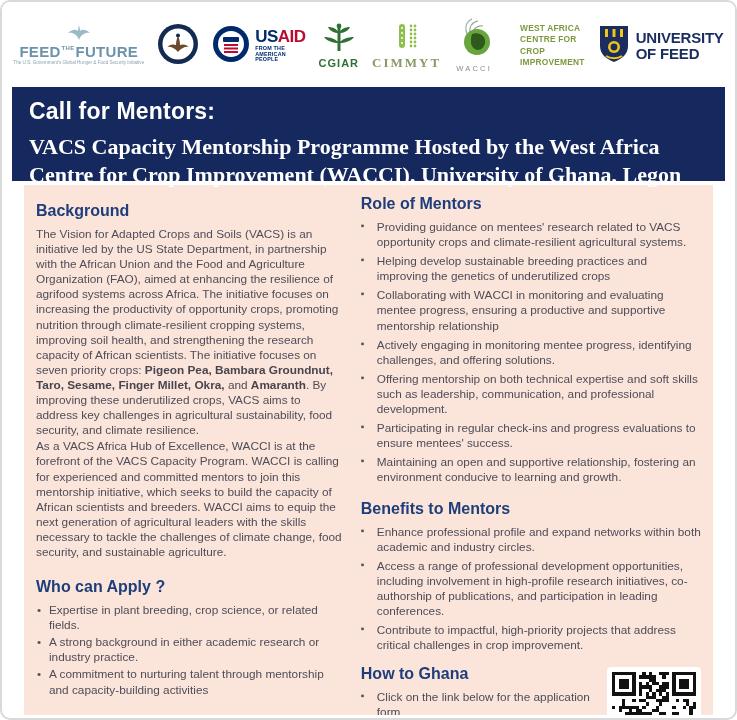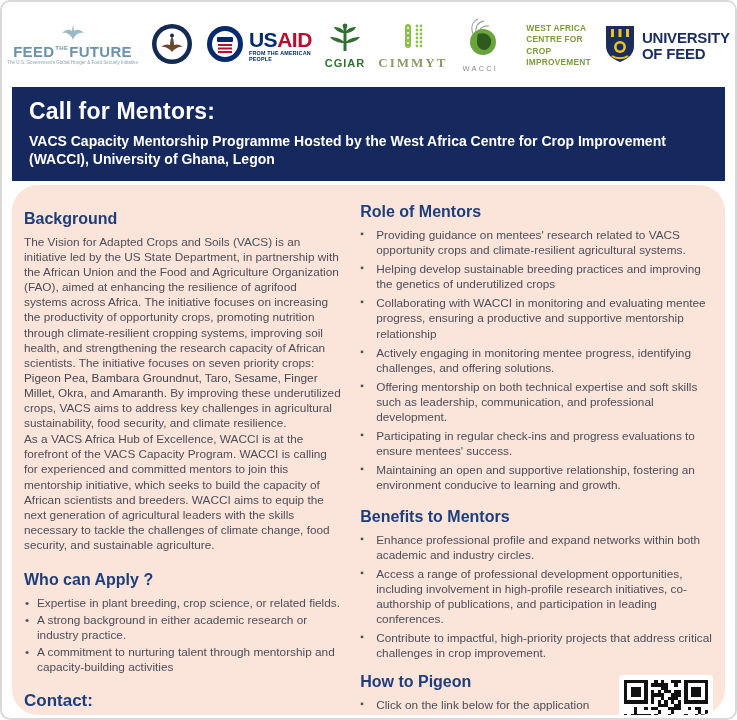--- a/index.html
+++ b/index.html
@@ -17,49 +17,49 @@
   
   .logo-band {
     height:85px; display:flex; align-items:center; justify-content:center;
     gap:13px; padding:4px 14px 2px; background:#fff;
   }
   .logo { display:flex; flex-direction:column; align-items:center; line-height:1; }
   .ftf-word { font-size:15px; font-weight:700; color:#6d93ab; letter-spacing:.3px; display:flex; align-items:flex-start; }
   .ftf-the { font-size:6px; font-weight:700; margin:0 1px; display:inline-block; transform:translateY(1px); }
   .ftf-tag { font-size:4.6px; color:#8aa5b5; margin-top:2px; white-space:nowrap; }
   .usaid-group { display:flex; align-items:center; gap:5px; }
-  .usaid-word { font-size:21px; font-weight:800; letter-spacing:-.5px; }
+  .usaid-word { font-size:17px; font-weight:800; letter-spacing:-.5px; }
   .usaid-us { color:#002a6c; } .usaid-aid { color:#ba0c2f; }
   .usaid-tag { font-size:5.4px; color:#002a6c; font-weight:700; letter-spacing:.2px; margin-top:1px; }
   .cgiar-label { font-size:11px; font-weight:800; color:#2f7032; letter-spacing:1px; margin-top:2px; }
   .cimmyt-label { font-family:"Liberation Serif", serif; font-size:13px; color:#8a9a63; letter-spacing:2px; margin-top:3px; font-weight:700; }
   .wacci-label { font-size:7.5px; color:#8b8b8b; letter-spacing:2.2px; margin-top:2px; }
   .logo-sep { width:1px; height:52px; background:#b9b9b9; }
   .wacci-text { font-size:8.4px; font-weight:800; color:#7c9a3d; line-height:1.35; letter-spacing:.2px; }
   .ug-group { display:flex; align-items:center; gap:6px; }
   .ug-text { font-size:15px; font-weight:800; color:#1b2d5e; line-height:1.05; letter-spacing:-.2px; }
 
   
   .title-band {
     margin:0 10px; background:#15295f; color:#ffffff;
     padding:11px 17px 12px; height:94px;
   }
   .title-band h1 { font-size:23px; font-weight:800; margin-bottom:8px; letter-spacing:.2px; }
-  .title-band h2 { font-size:14px; font-weight:700; line-height:1.28; }
+  .title-band h2 { font-size:22px; font-weight:700; line-height:1.28;font-family:Liberation Serif, serif; }
 
   
   .content {
-    margin:4px 10px 0; background:#fbe5da; height:530px;
-    padding:16px 12px 10px; display:flex; gap:17px; overflow:hidden;border-radius:26px;
+    margin:4px 22px 0; background:#fbe5da; height:530px;
+    padding:8px 12px 10px; display:flex; gap:17px; overflow:hidden;
   }
   .col-left  { width:47.5%; }
   .col-right { width:52.5%; }
   .sec-h { color:#1e3d7b; font-size:16px; font-weight:800; margin:9px 0 7px; }
   .body-txt { color:#4e4c58; font-size:11.8px; line-height:1.28; }
-  .body-txt b { font-weight:400; color:#47454f;text-align:center; }
+  .body-txt b { font-weight:700; color:#47454f;text-align:center; }
   p.para { margin-bottom:1px; }
 
   ul.blist { list-style:none; margin-top:2px; }
   ul.blist li { position:relative; padding-left:13px; margin-bottom:2px; }
   ul.blist.round li::before  { content:"\2022"; position:absolute; left:1px; top:0; }
   ul.blist.square li::before { content:"\25AA"; position:absolute; left:0; top:0; font-size:10px; }
   ul.blist.square li { padding-left:16px; margin-bottom:4px; }
 
   .contact-h { font-size:17px; margin-top:16px; }
 
@@ -237,21 +237,21 @@
       </ul>
 
       <div class="sec-h" style="margin-top:14px">Benefits to Mentors</div>
       <ul class="blist square body-txt">
         <li>Enhance professional profile and expand networks within both academic and industry circles.</li>
         <li>Access a range of professional development opportunities, including involvement in high-profile research initiatives, co-authorship of publications, and participation in leading conferences.</li>
         <li>Contribute to impactful, high-priority projects that address critical challenges in crop improvement.</li>
       </ul>
 
       <div class="howto">
-        <div class="sec-h" style="margin-top:12px">How to Pigeon</div>
+        <div class="sec-h" style="margin-top:12px">How to Ghana</div>
         <ul class="blist square body-txt">
           <li>
             <span>Click on the link  below for the application form</span><br>
             
           </li>
         </ul>
 
         <div class="qr-box"><svg id="qr-svg" width="84" height="84" viewBox="0 0 25 25" shape-rendering="crispEdges">
               <rect x="0" y="0" width="7" height="7" fill="#111"></rect>
               <rect x="1" y="1" width="5" height="5" fill="#fff"></rect>

